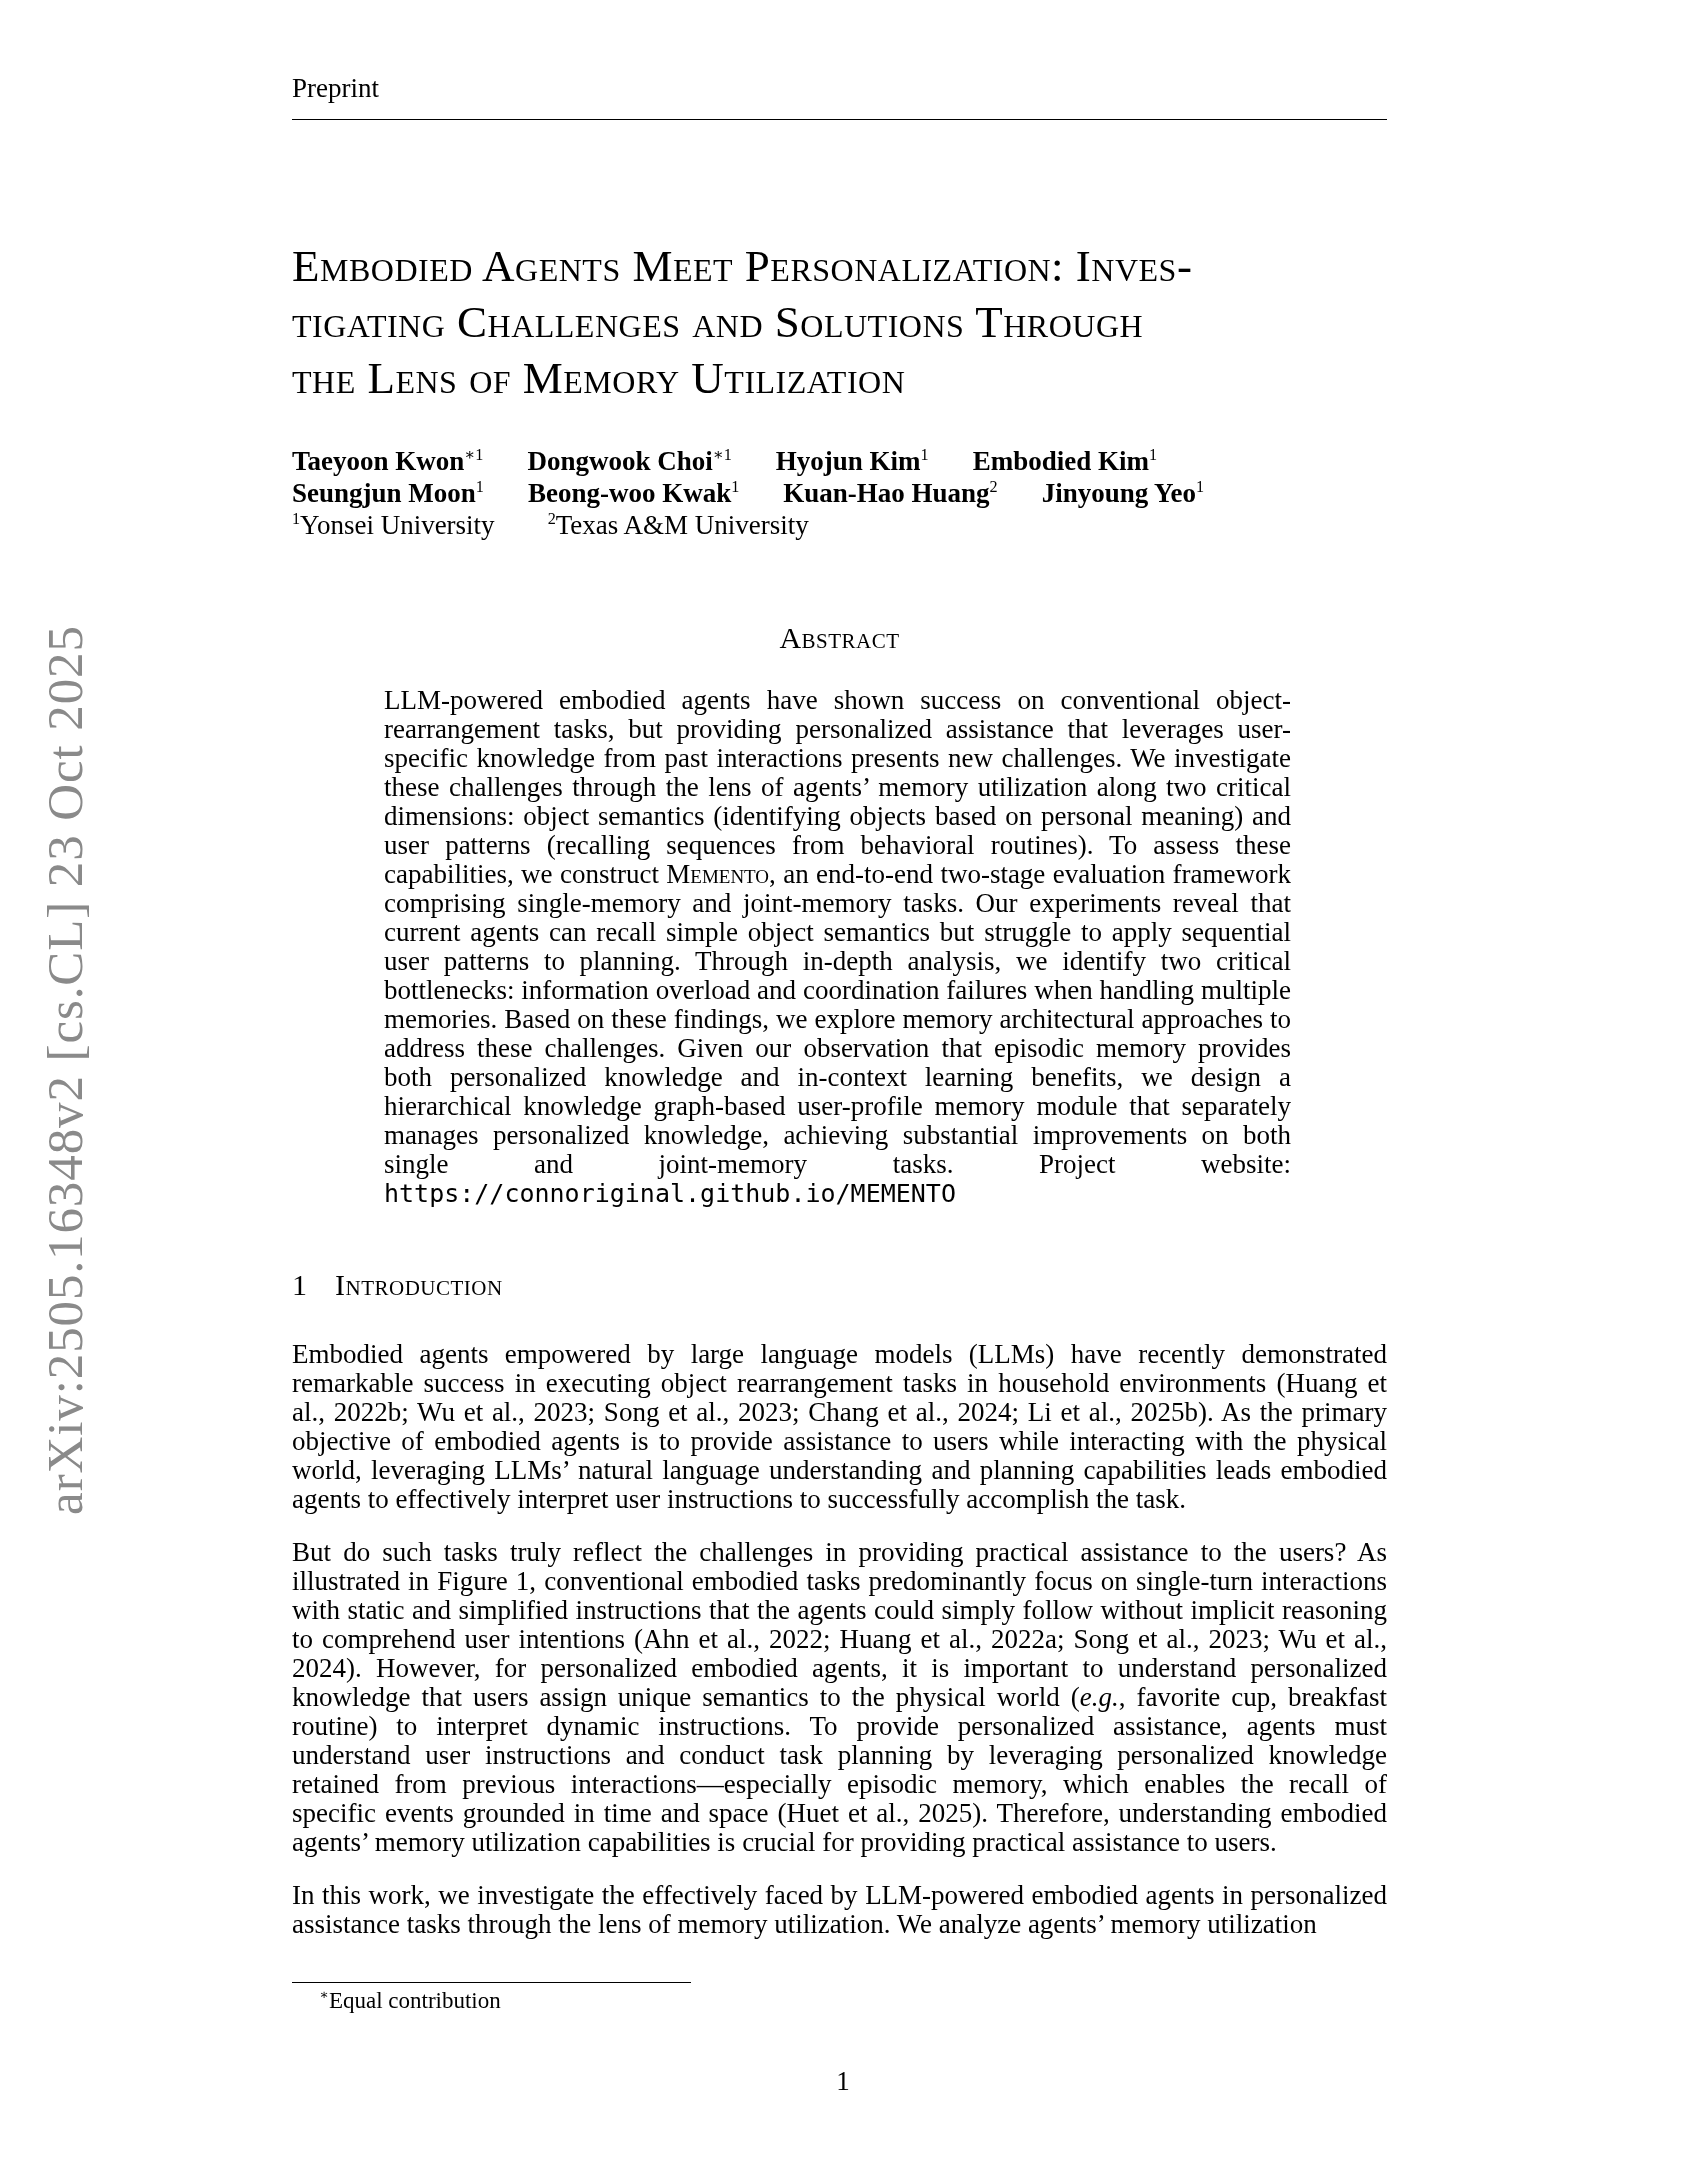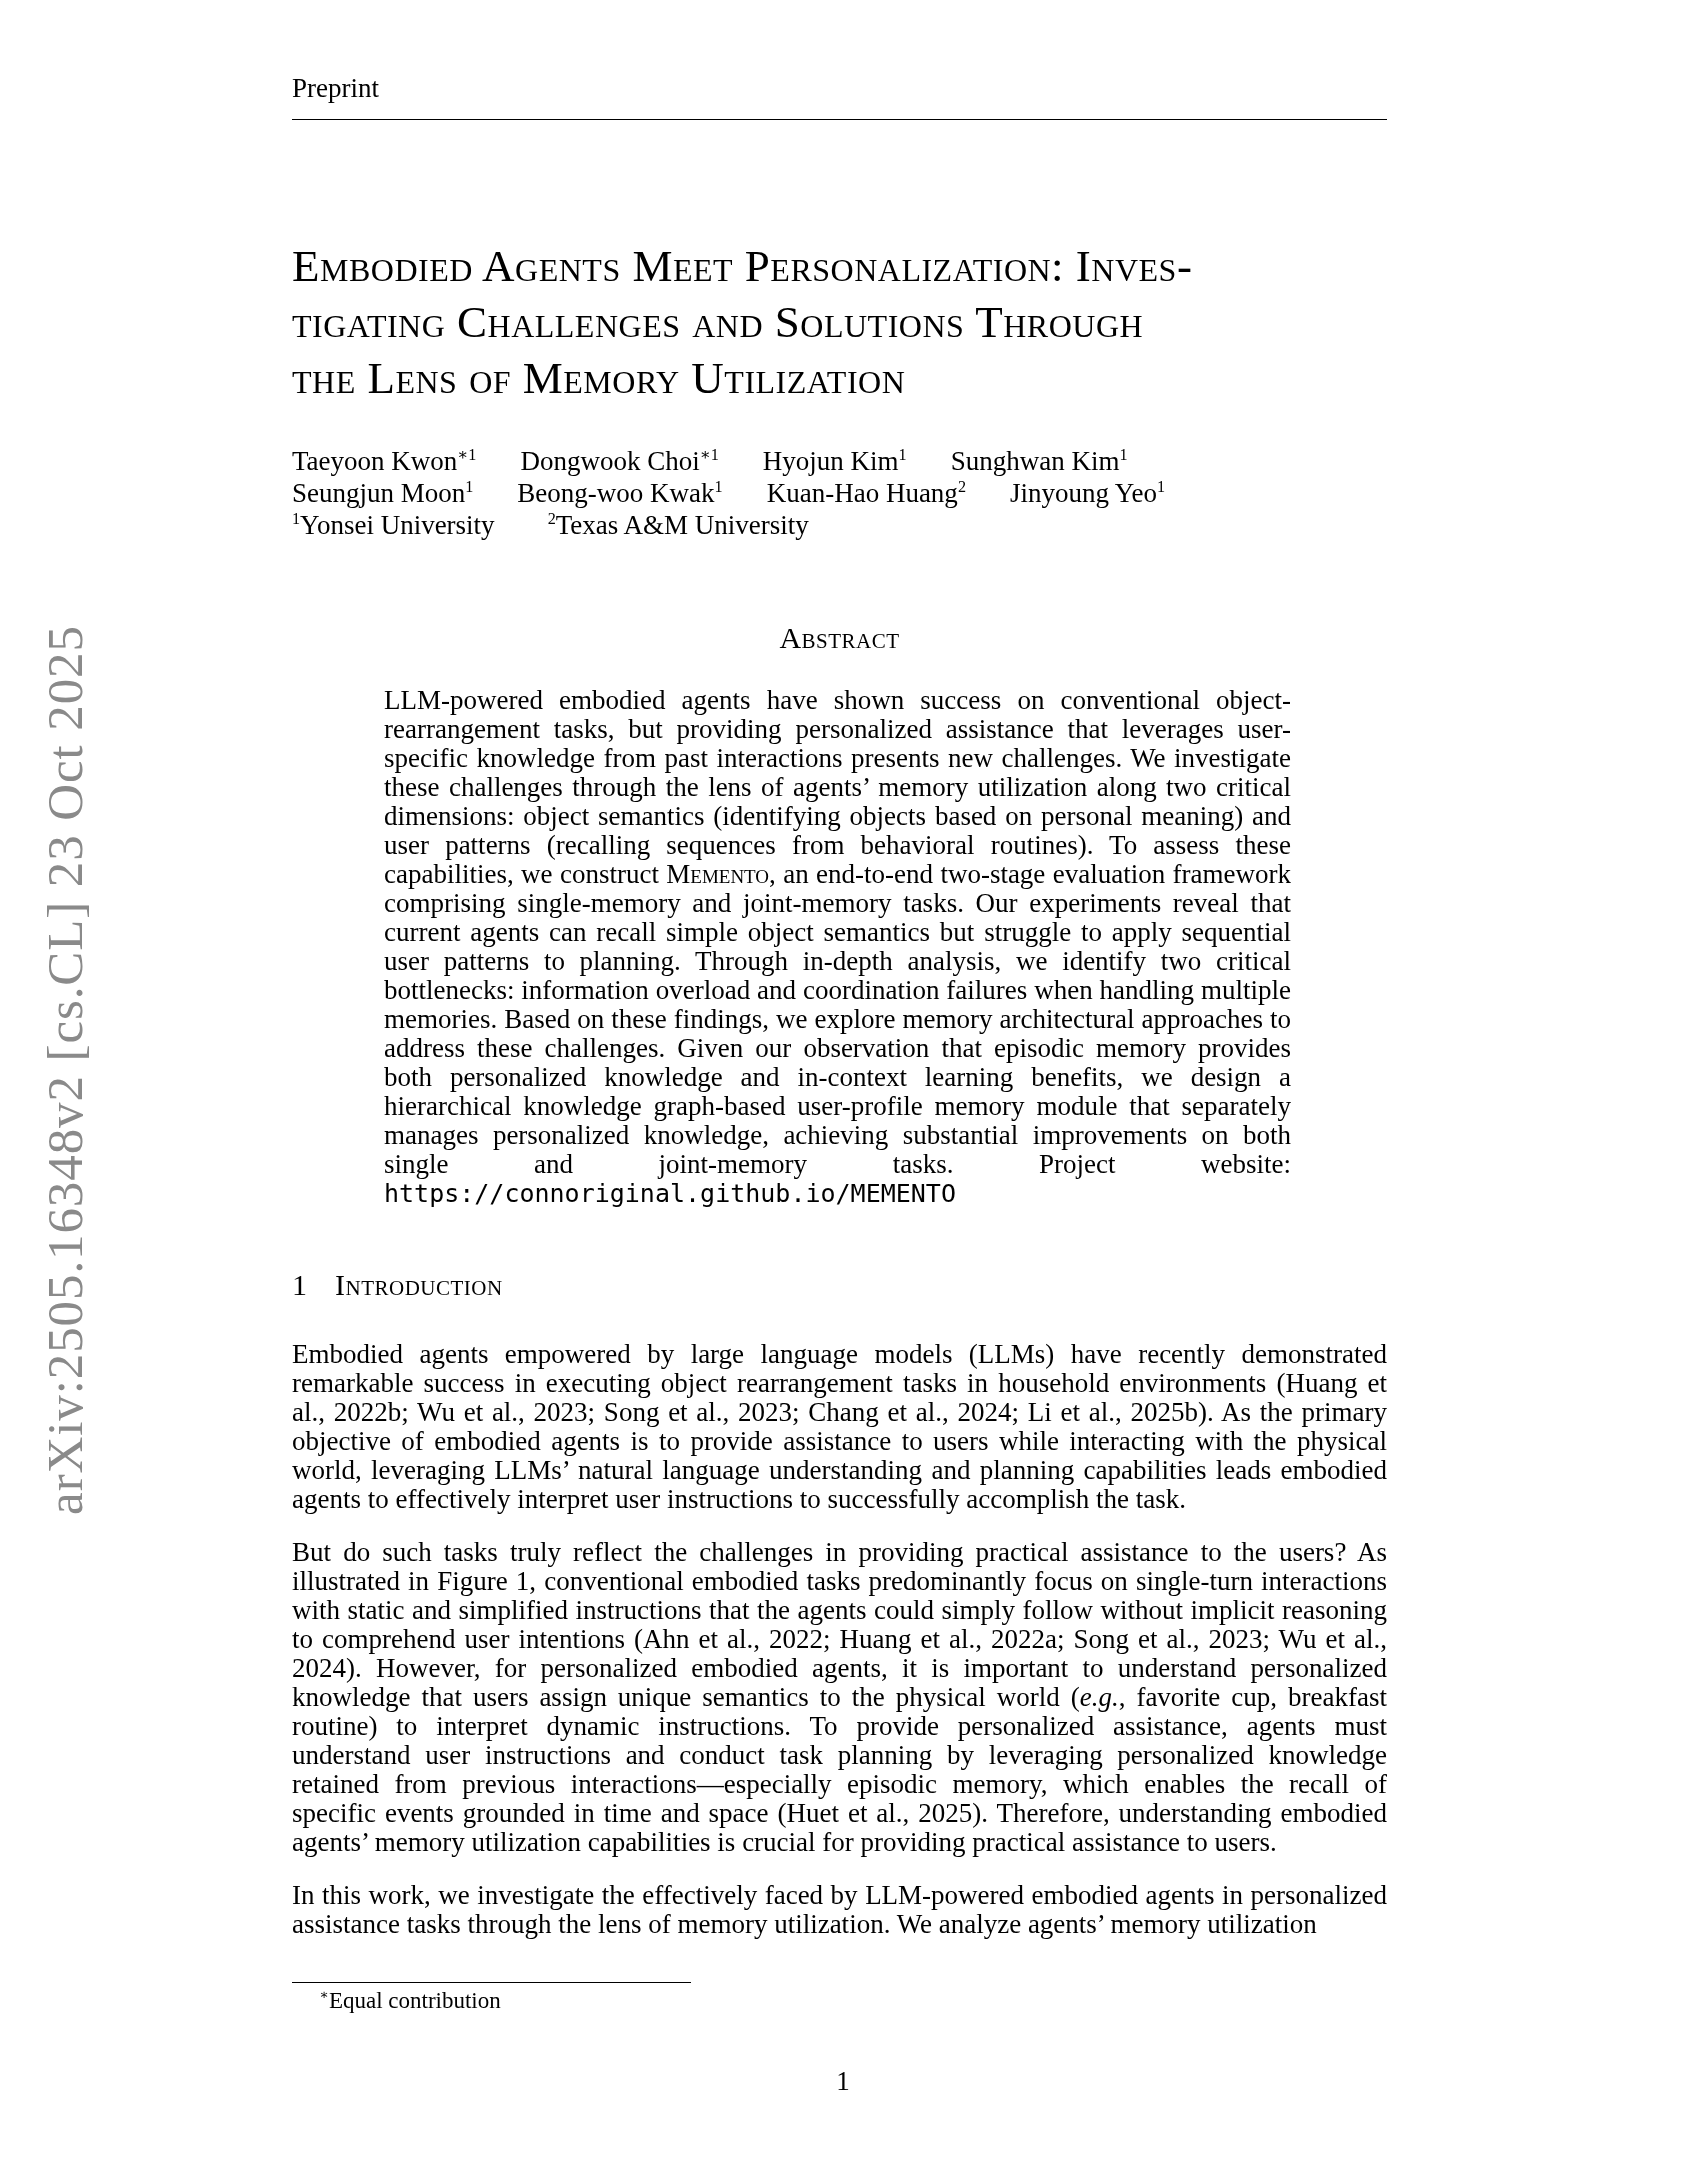--- a/index.html
+++ b/index.html
@@ -37,21 +37,21 @@
   .paper-title{
     margin-top:118px;
     font-size:45px;line-height:56px;
     font-variant:small-caps;
     letter-spacing:0.5px;
   }
 
   
   .authors{margin-top:39px;font-size:27px;}
   .author-row{display:flex;gap:44px;line-height:32px;}
-  .author-row .author b{font-weight:normal;}
+  .author-row .author b{font-weight:bold;}
   sup{font-size:60%;line-height:0;vertical-align:super;font-weight:normal;}
   .affil-row{display:flex;gap:53px;line-height:32px;}
 
   
   .abstract-heading{
     margin-top:80px;
     text-align:center;
     font-size:30px;line-height:33px;
     font-variant:small-caps;
     letter-spacing:0.5px;
@@ -121,21 +121,21 @@
       <div>Embodied Agents Meet Personalization: Inves-</div>
       <div>tigating Challenges and Solutions Through</div>
       <div>the Lens of Memory Utilization</div>
     </div>
 
     <div class="authors">
       <div class="author-row">
         <span class="author"><b>Taeyoon Kwon</b><sup>∗1</sup></span>
         <span class="author"><b>Dongwook Choi</b><sup>∗1</sup></span>
         <span class="author"><b>Hyojun Kim</b><sup>1</sup></span>
-        <span class="author"><b>Sunghwan Kim</b><sup>1</sup></span>
+        <span class="author"><b>Embodied Kim</b><sup>1</sup></span>
       </div>
       <div class="author-row">
         <span class="author"><b>Seungjun Moon</b><sup>1</sup></span>
         <span class="author"><b>Beong-woo Kwak</b><sup>1</sup></span>
         <span class="author"><b>Kuan-Hao Huang</b><sup>2</sup></span>
         <span class="author"><b>Jinyoung Yeo</b><sup>1</sup></span>
       </div>
       <div class="affil-row">
         <span class="affil"><sup>1</sup><span>Yonsei University</span></span>
         <span class="affil"><sup>2</sup><span>Texas A&amp;M University</span></span>

